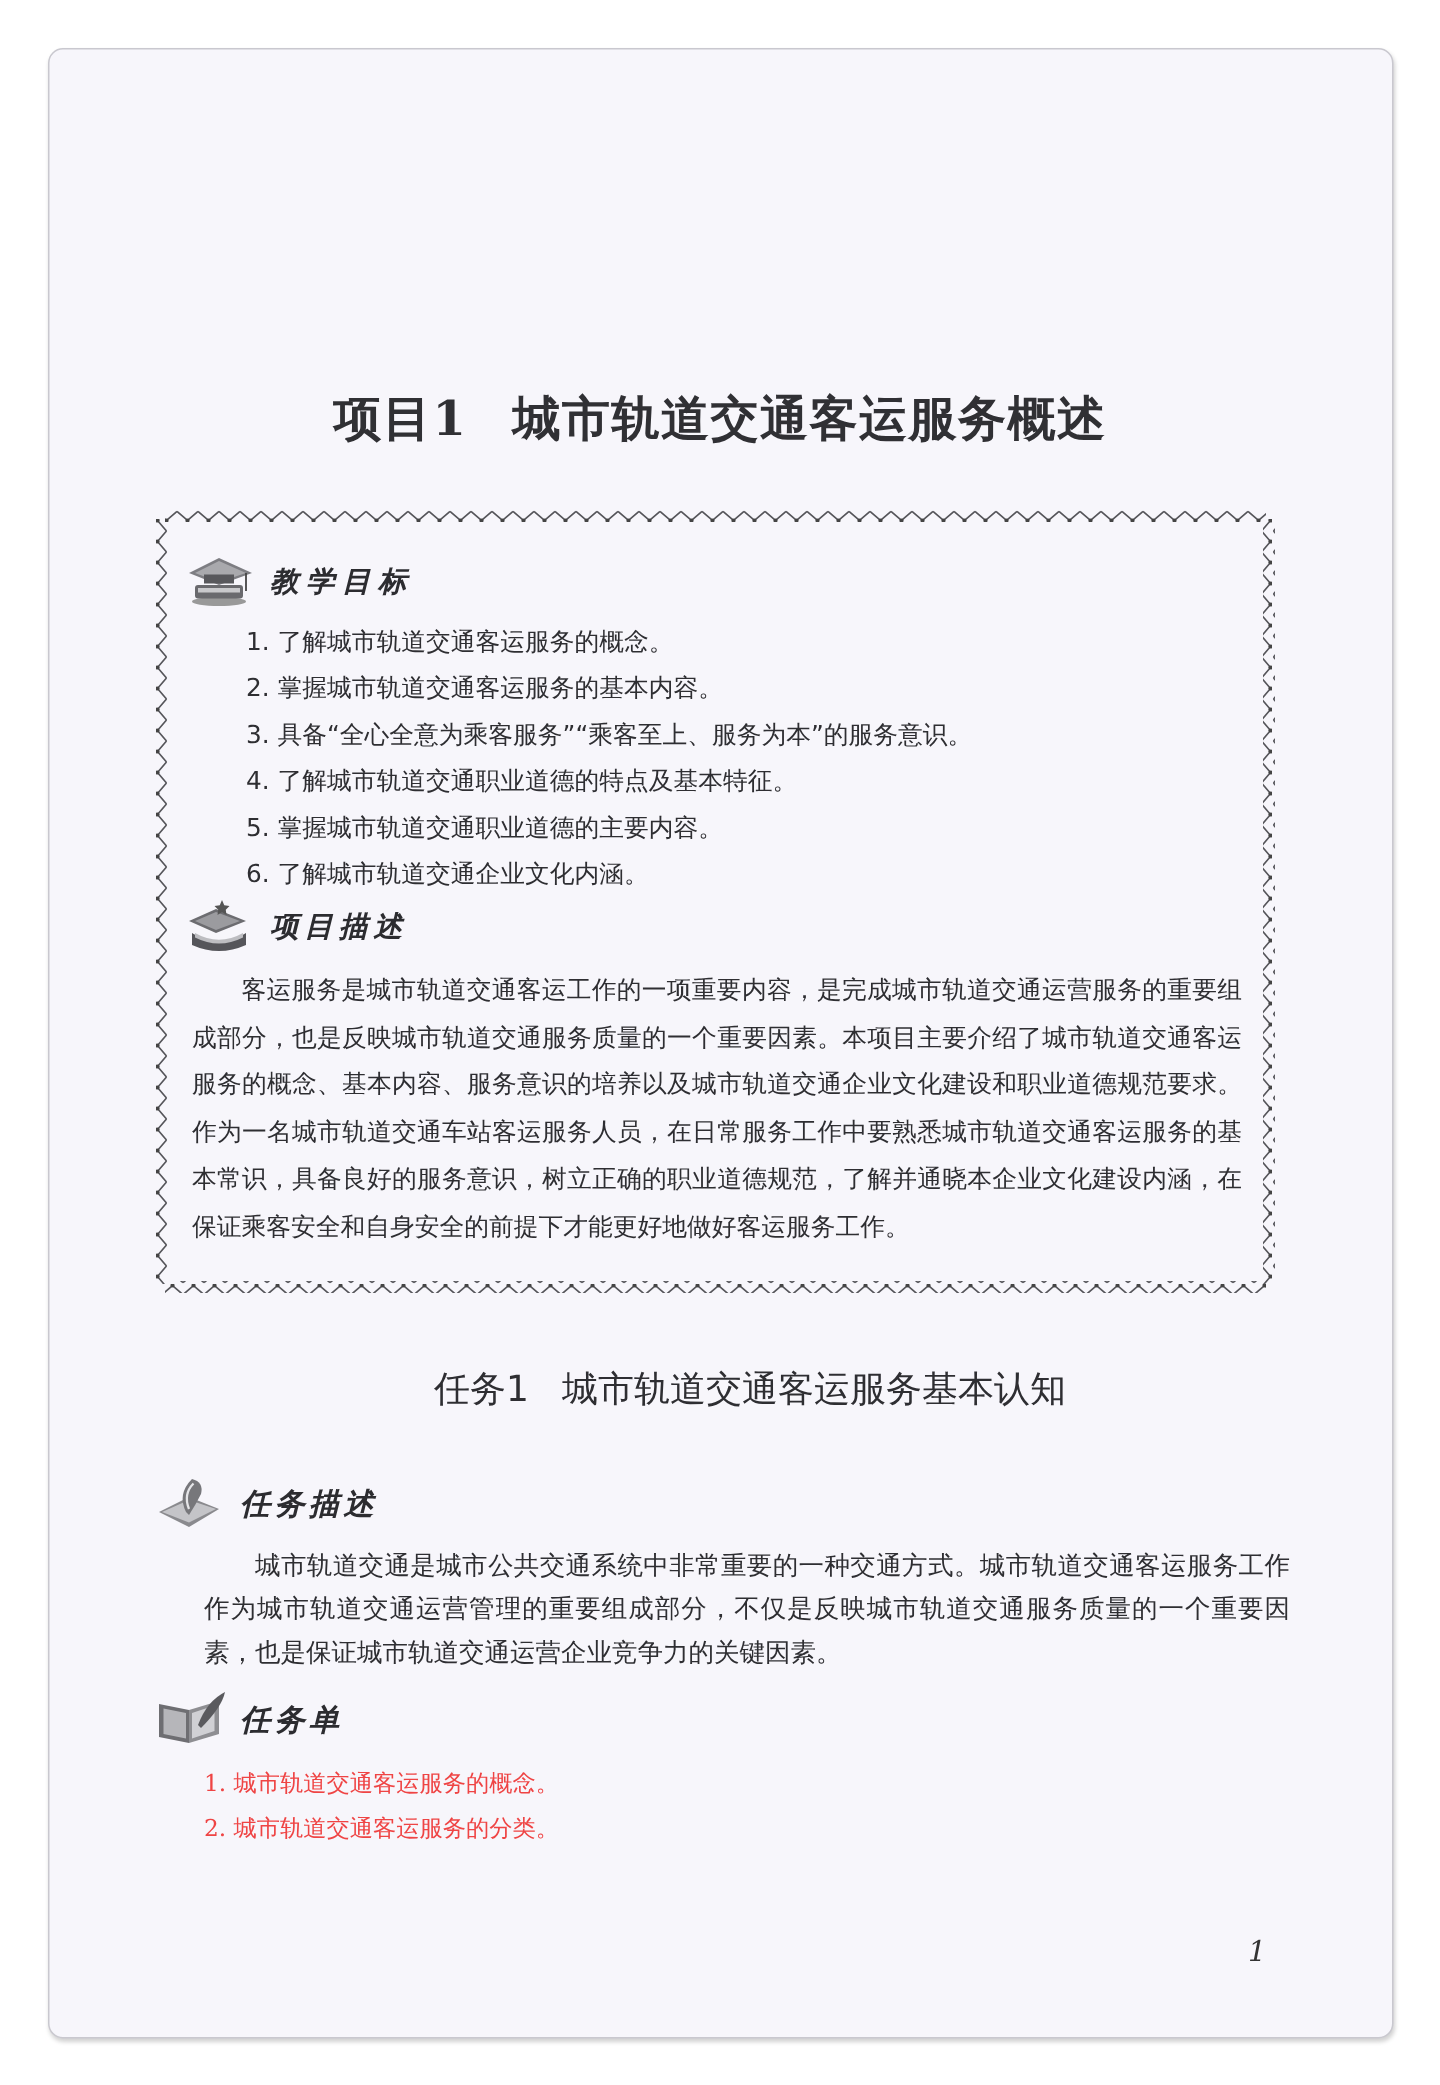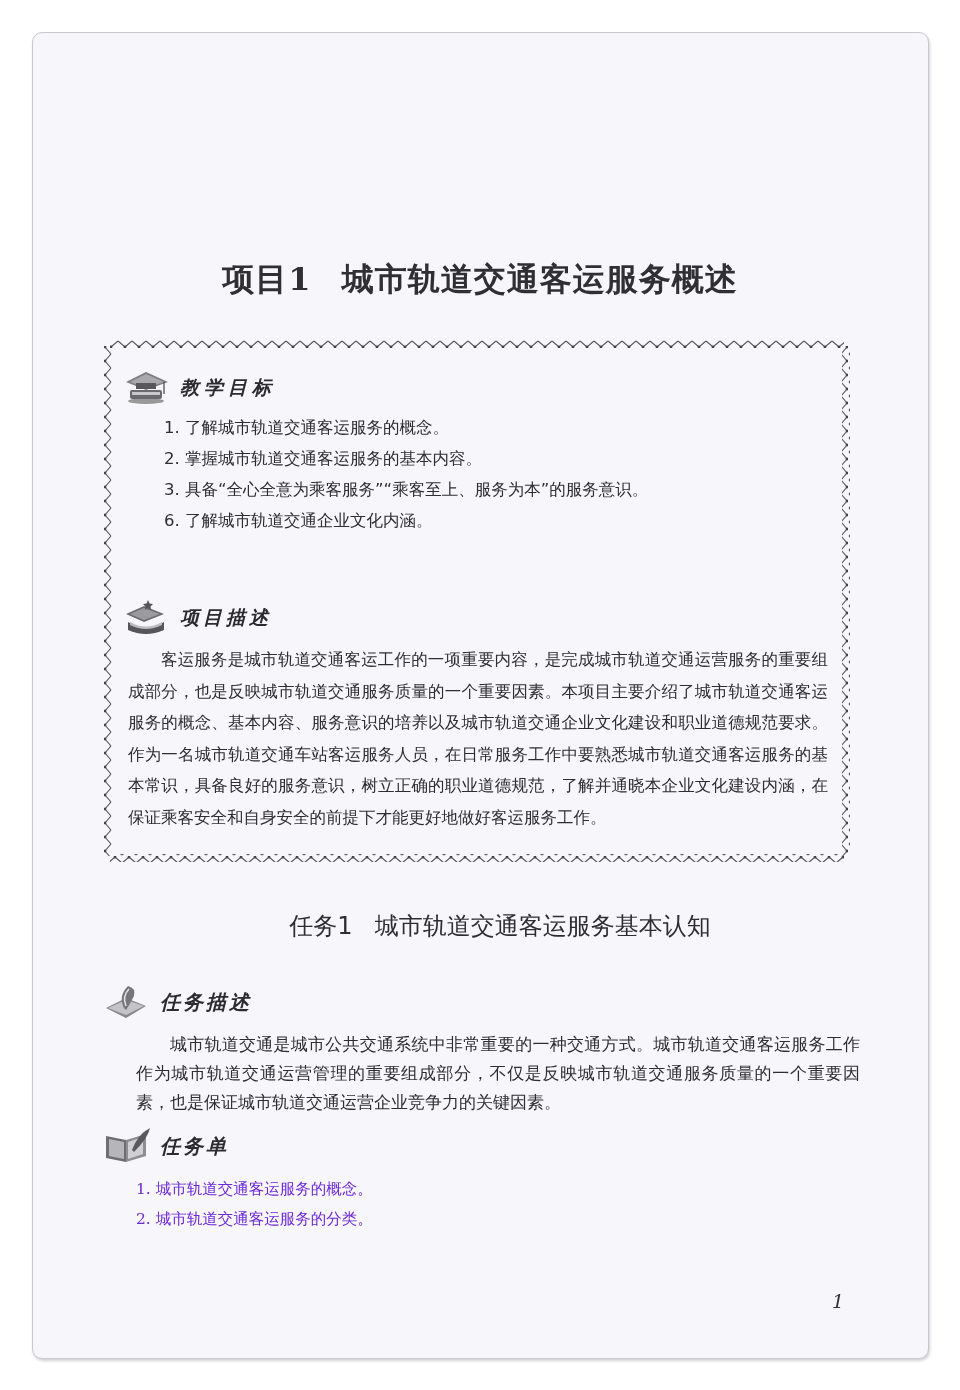--- a/index.html
+++ b/index.html
@@ -94,21 +94,21 @@
     color: #2e2e32;
     text-indent: 2em;
     text-align: justify;
   }
   .task-list {
     position: absolute;
     left: 136px; top: 1175px;
     margin: 0; padding: 0; list-style: none;
     font-family: "DejaVu Serif", "Liberation Serif", serif;
     font-size: 15.5px;
-    color: #6d28d9;
+    color: #ef4444;
   }
   .task-list li { height: 29.5px; line-height: 29.5px; white-space: nowrap; }
 
   .page-number {
     position: absolute;
     left: 832px; top: 1290px;
     font-family: "DejaVu Serif", "Liberation Serif", serif;
     font-style: italic;
     font-size: 19px;
     color: #333;
@@ -156,20 +156,22 @@
     <rect x="12" y="13" width="20" height="6" fill="#58585c"></rect>
     <line x1="40" y1="12" x2="40" y2="24" stroke="#444" stroke-width="1.2"></line>
   </svg>
   <span class="label">教学目标</span>
 </div>
 
 <ul class="obj-list">
   <li>1. 了解城市轨道交通客运服务的概念。</li>
   <li>2. 掌握城市轨道交通客运服务的基本内容。</li>
   <li>3. 具备“全心全意为乘客服务”“乘客至上、服务为本”的服务意识。</li>
+  <li>4. 了解城市轨道交通职业道德的特点及基本特征。</li>
+  <li>5. 掌握城市轨道交通职业道德的主要内容。</li>
   <li>6. 了解城市轨道交通企业文化内涵。</li>
 </ul>
 
 <div class="section-head" style="left:124px; top:600px;">
   <svg class="icon" viewBox="0 0 48 36">
     <path d="M4 22 Q22 34 40 22 L40 30 Q22 38 4 30 Z" fill="#55555a"></path>
     <path d="M6 22 Q22 31 38 22 L38 25 Q22 33 6 25 Z" fill="#bdbdc1"></path>
     <polygon points="20,6 40,14 20,22 2,14" fill="#6c6c70"></polygon>
     <polygon points="20,8 36,14 20,20 6,14" fill="#9b9b9f"></polygon>
     <polygon points="24,0 25.5,3.5 29,4 26.5,6.5 27,10 24,8 21,10 21.5,6.5 19,4 22.5,3.5" fill="#555"></polygon>

